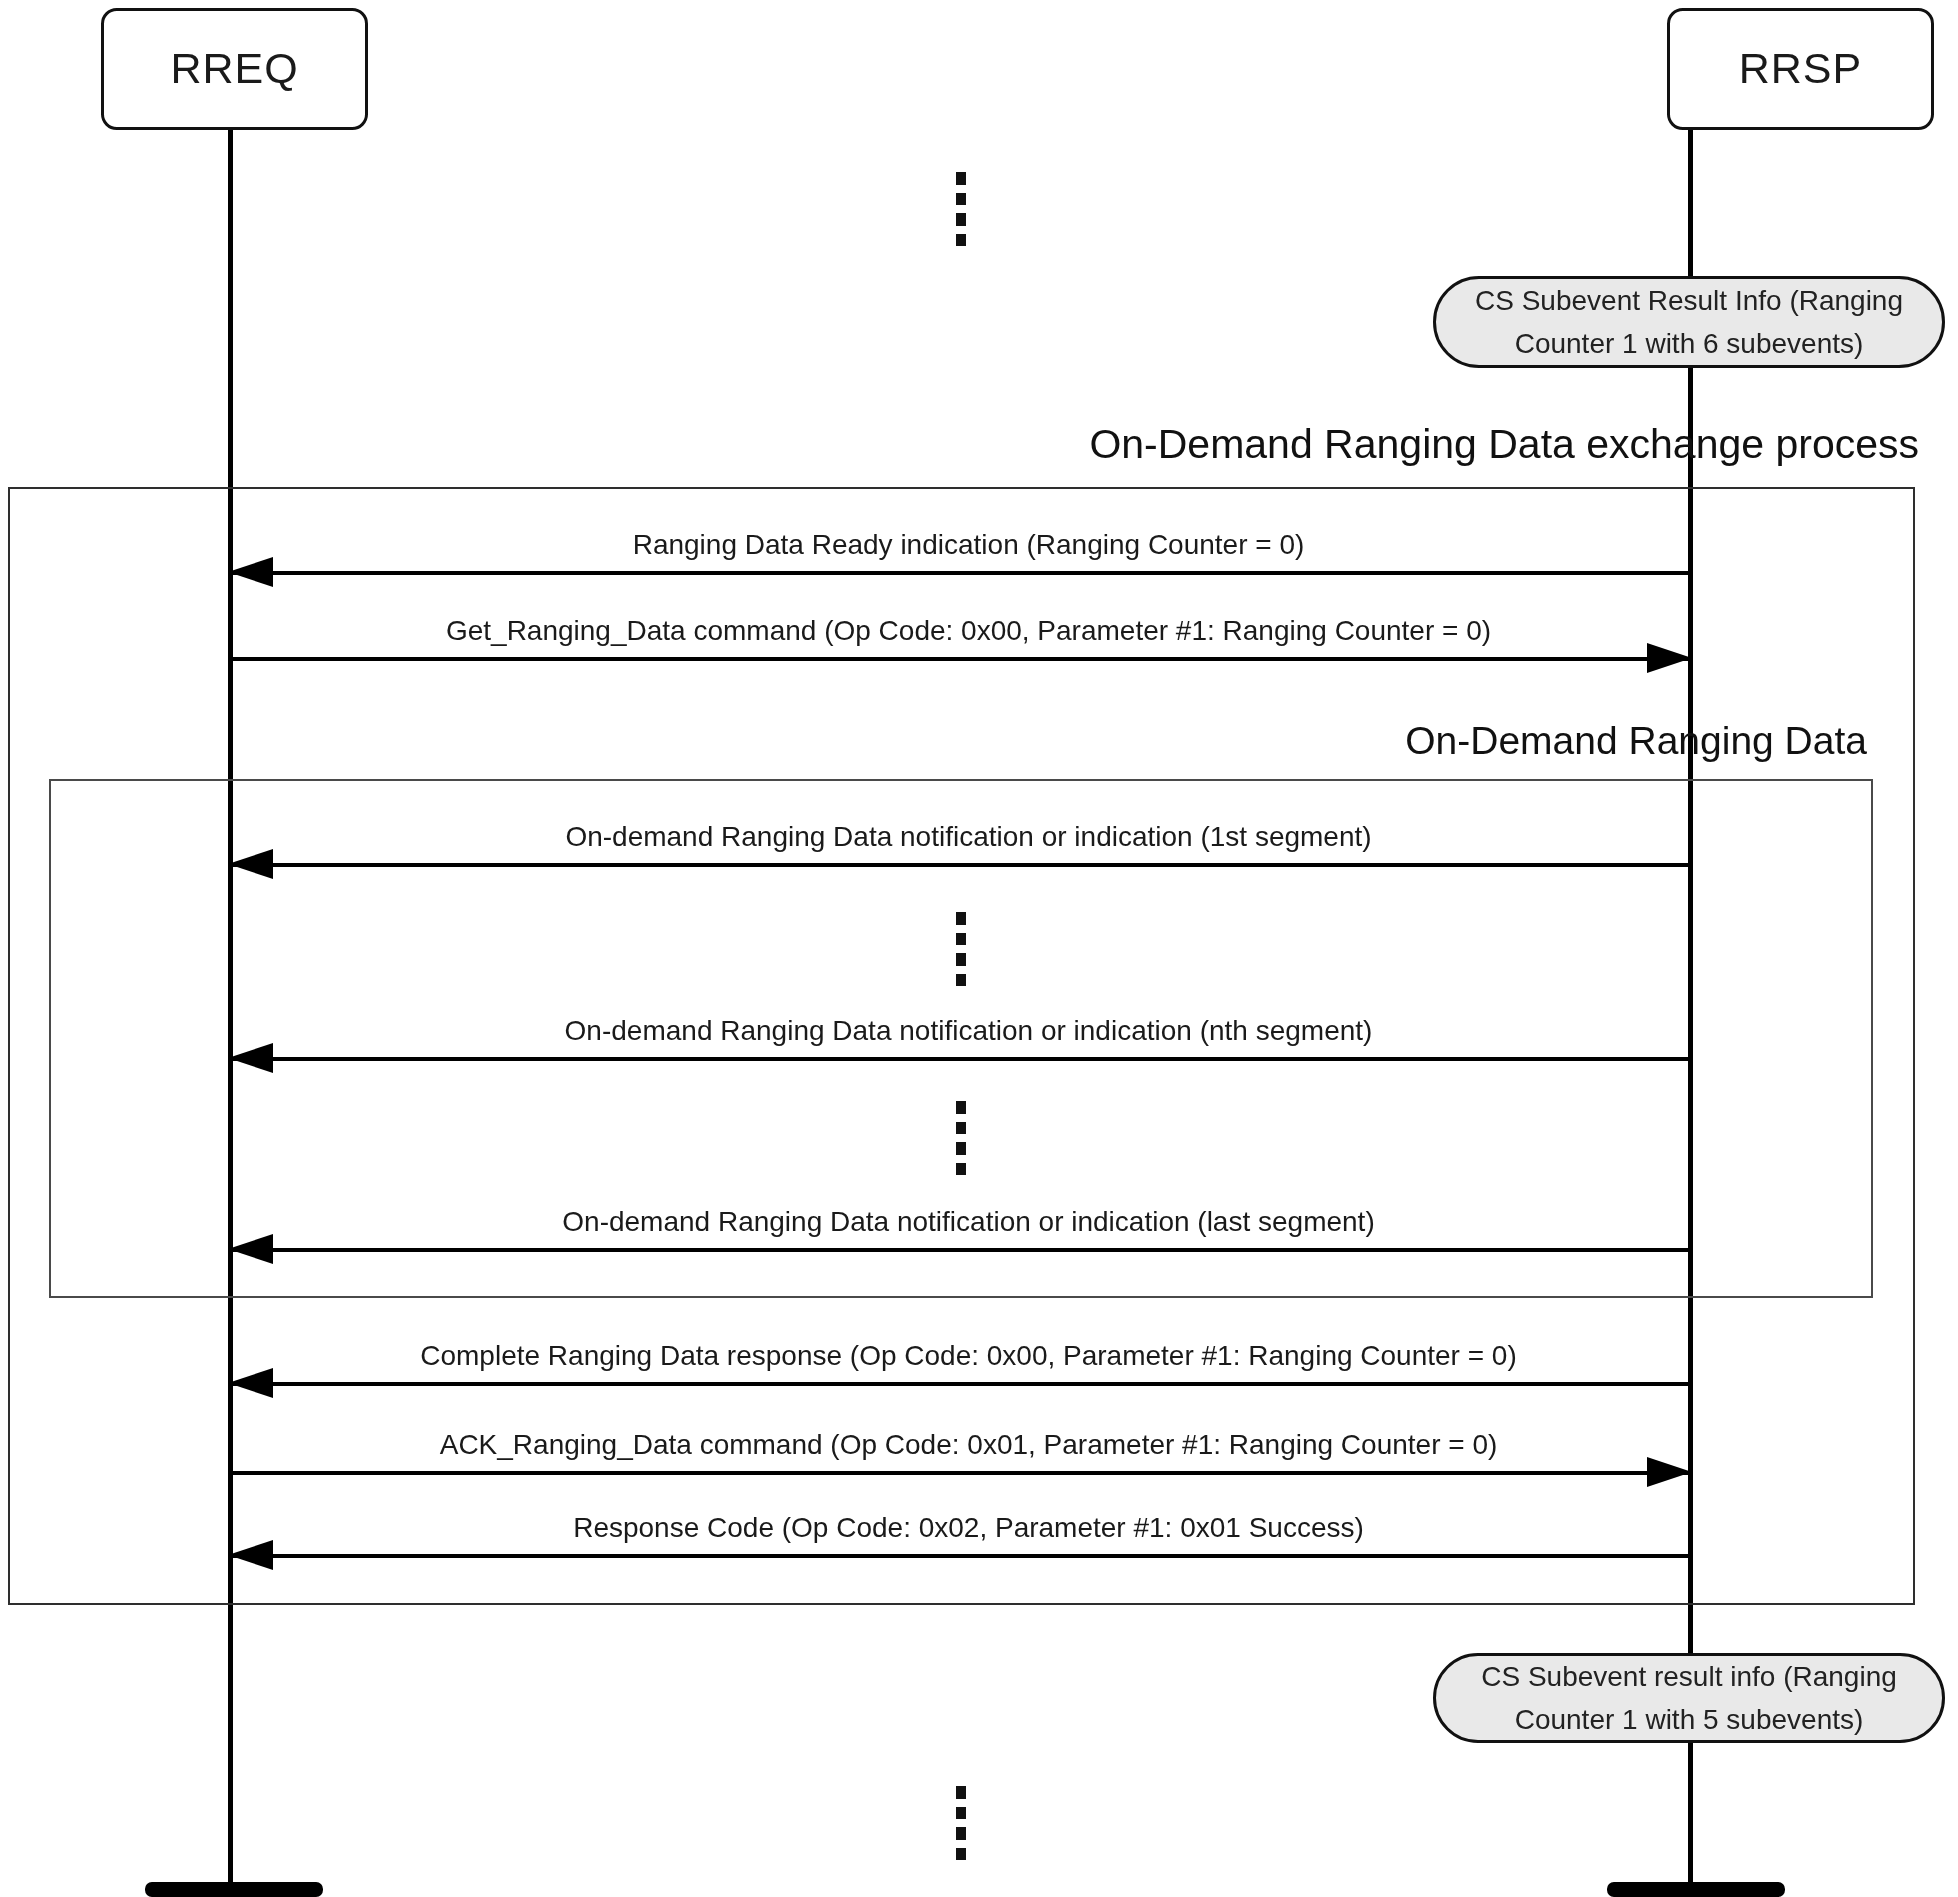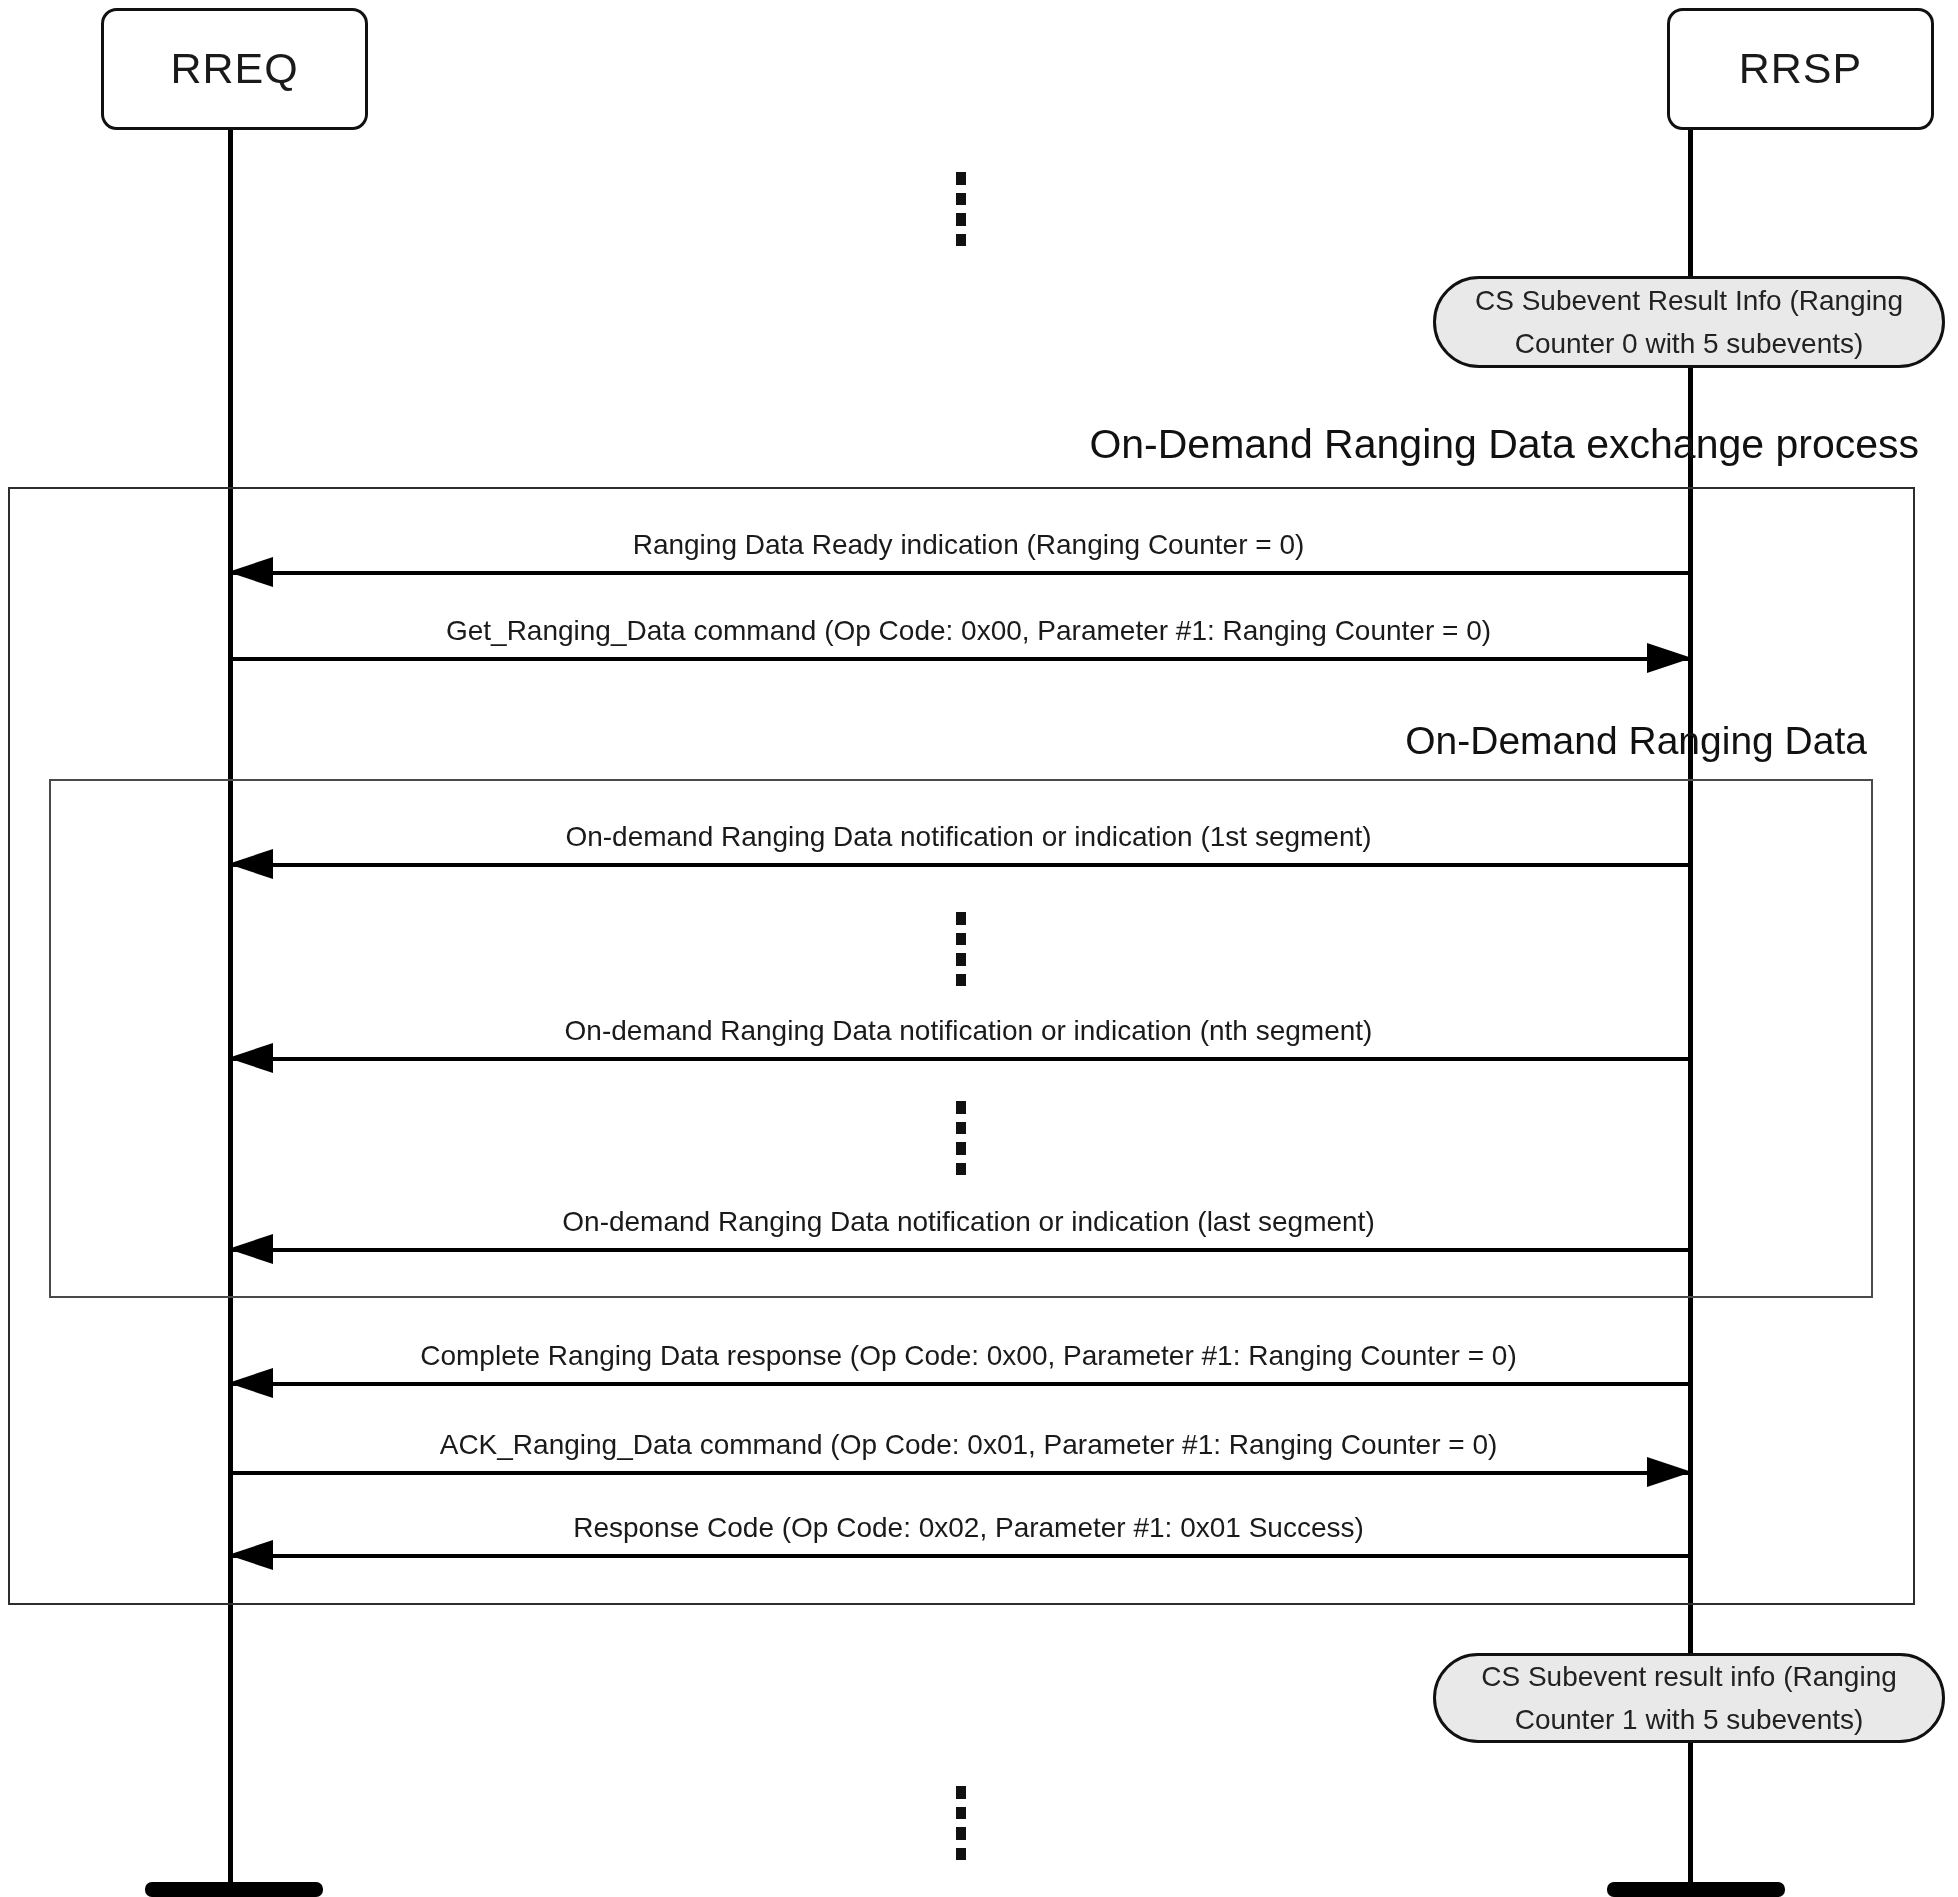--- a/index.html
+++ b/index.html
@@ -80,21 +80,21 @@
   <div class="actor-box" id="actor-rrsp">
     <span class="actor-label">RRSP</span>
   </div>
 
   <div class="lifeline" id="lifeline-rreq"></div>
   <div class="lifeline" id="lifeline-rrsp"></div>
 
   <div class="vdots" id="dots-top"></div>
 
   <div class="note" id="note-top">
-    <span class="note-label">CS Subevent Result Info (Ranging Counter 0 with 5 subevents)</span>
+    <span class="note-label">CS Subevent Result Info (Ranging Counter 1 with 6 subevents)</span>
   </div>
 
   <div class="frame-title" id="outer-frame-title">On-Demand Ranging Data exchange process</div>
   <div class="frame" id="outer-frame"></div>
 
   <div class="frame-title" id="inner-frame-title">On-Demand Ranging Data</div>
   <div class="frame" id="inner-frame"></div>
 
   <div class="msg left" id="msg-0">
     <div class="msg-label">Ranging Data Ready indication (Ranging Counter = 0)</div>

